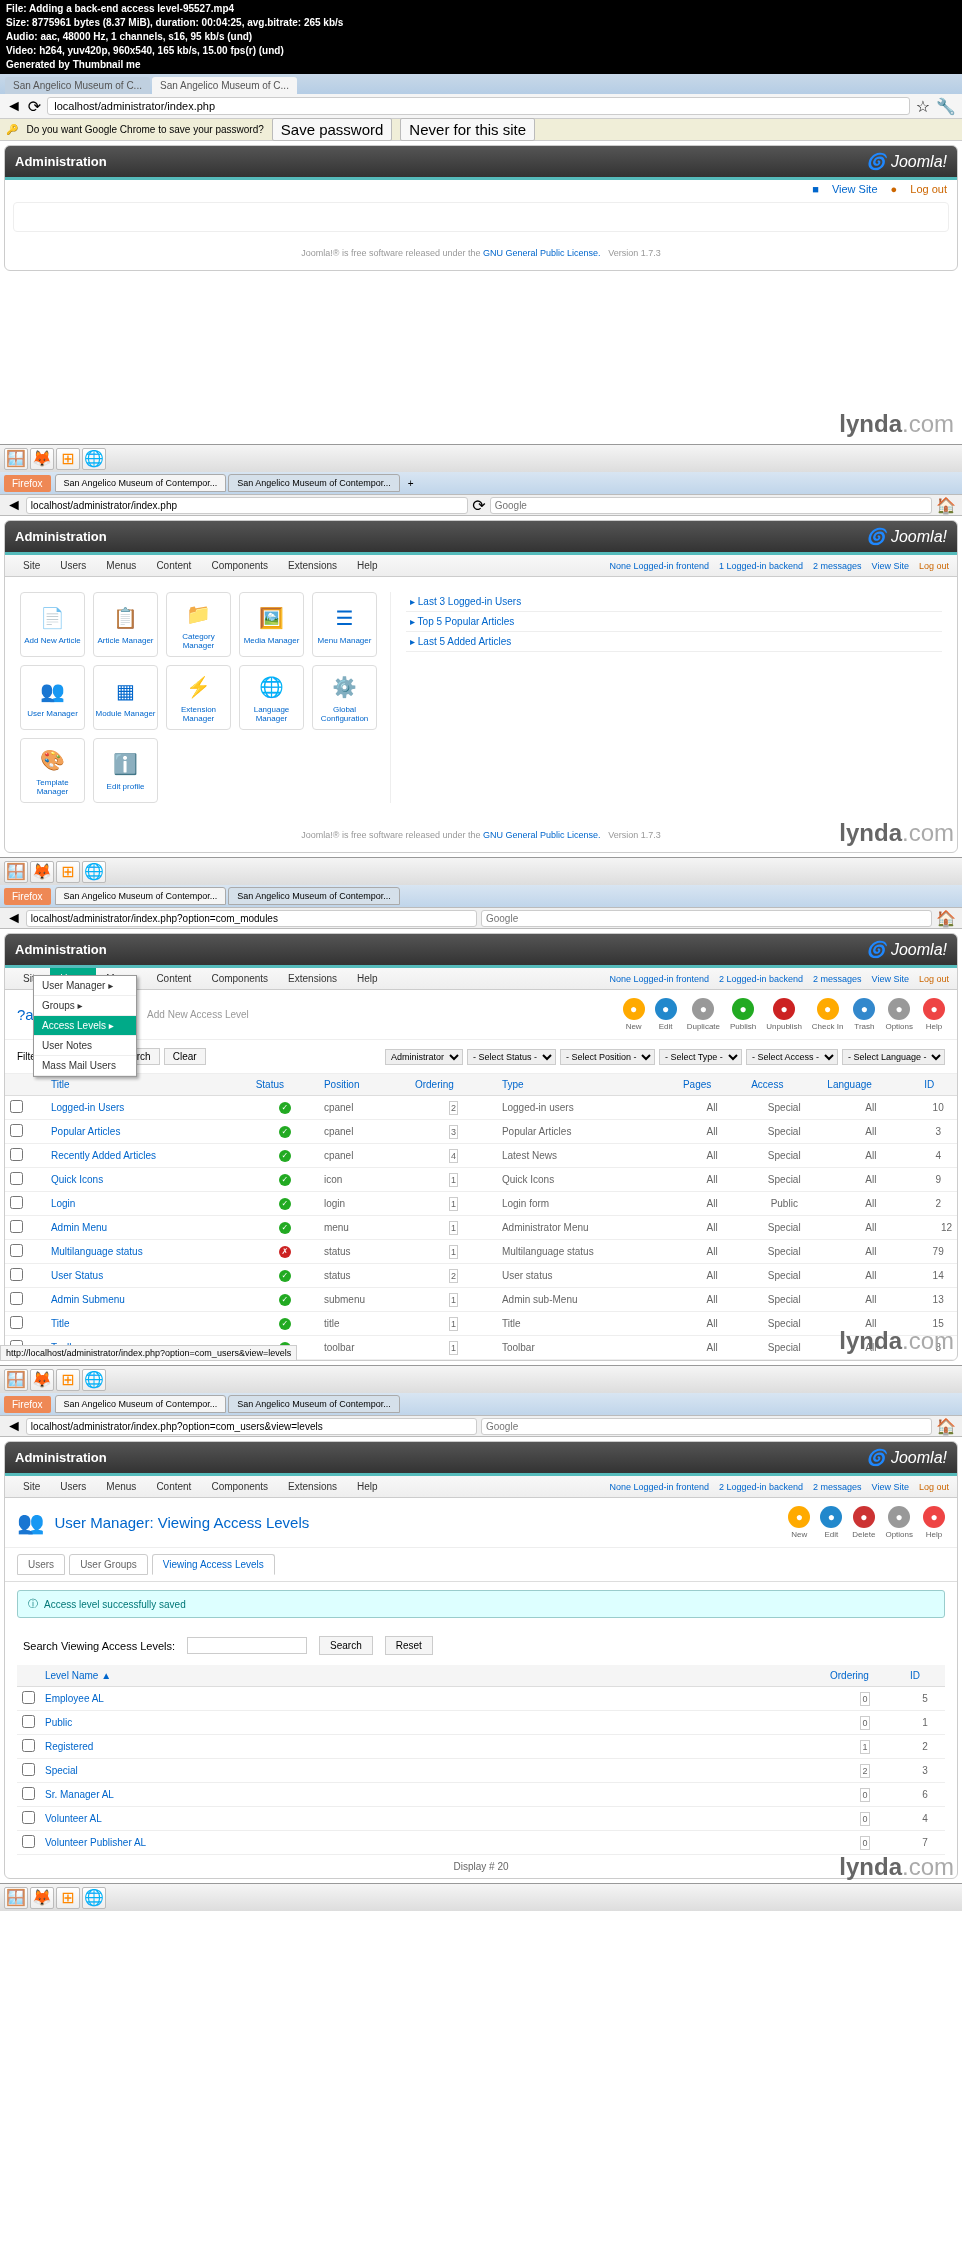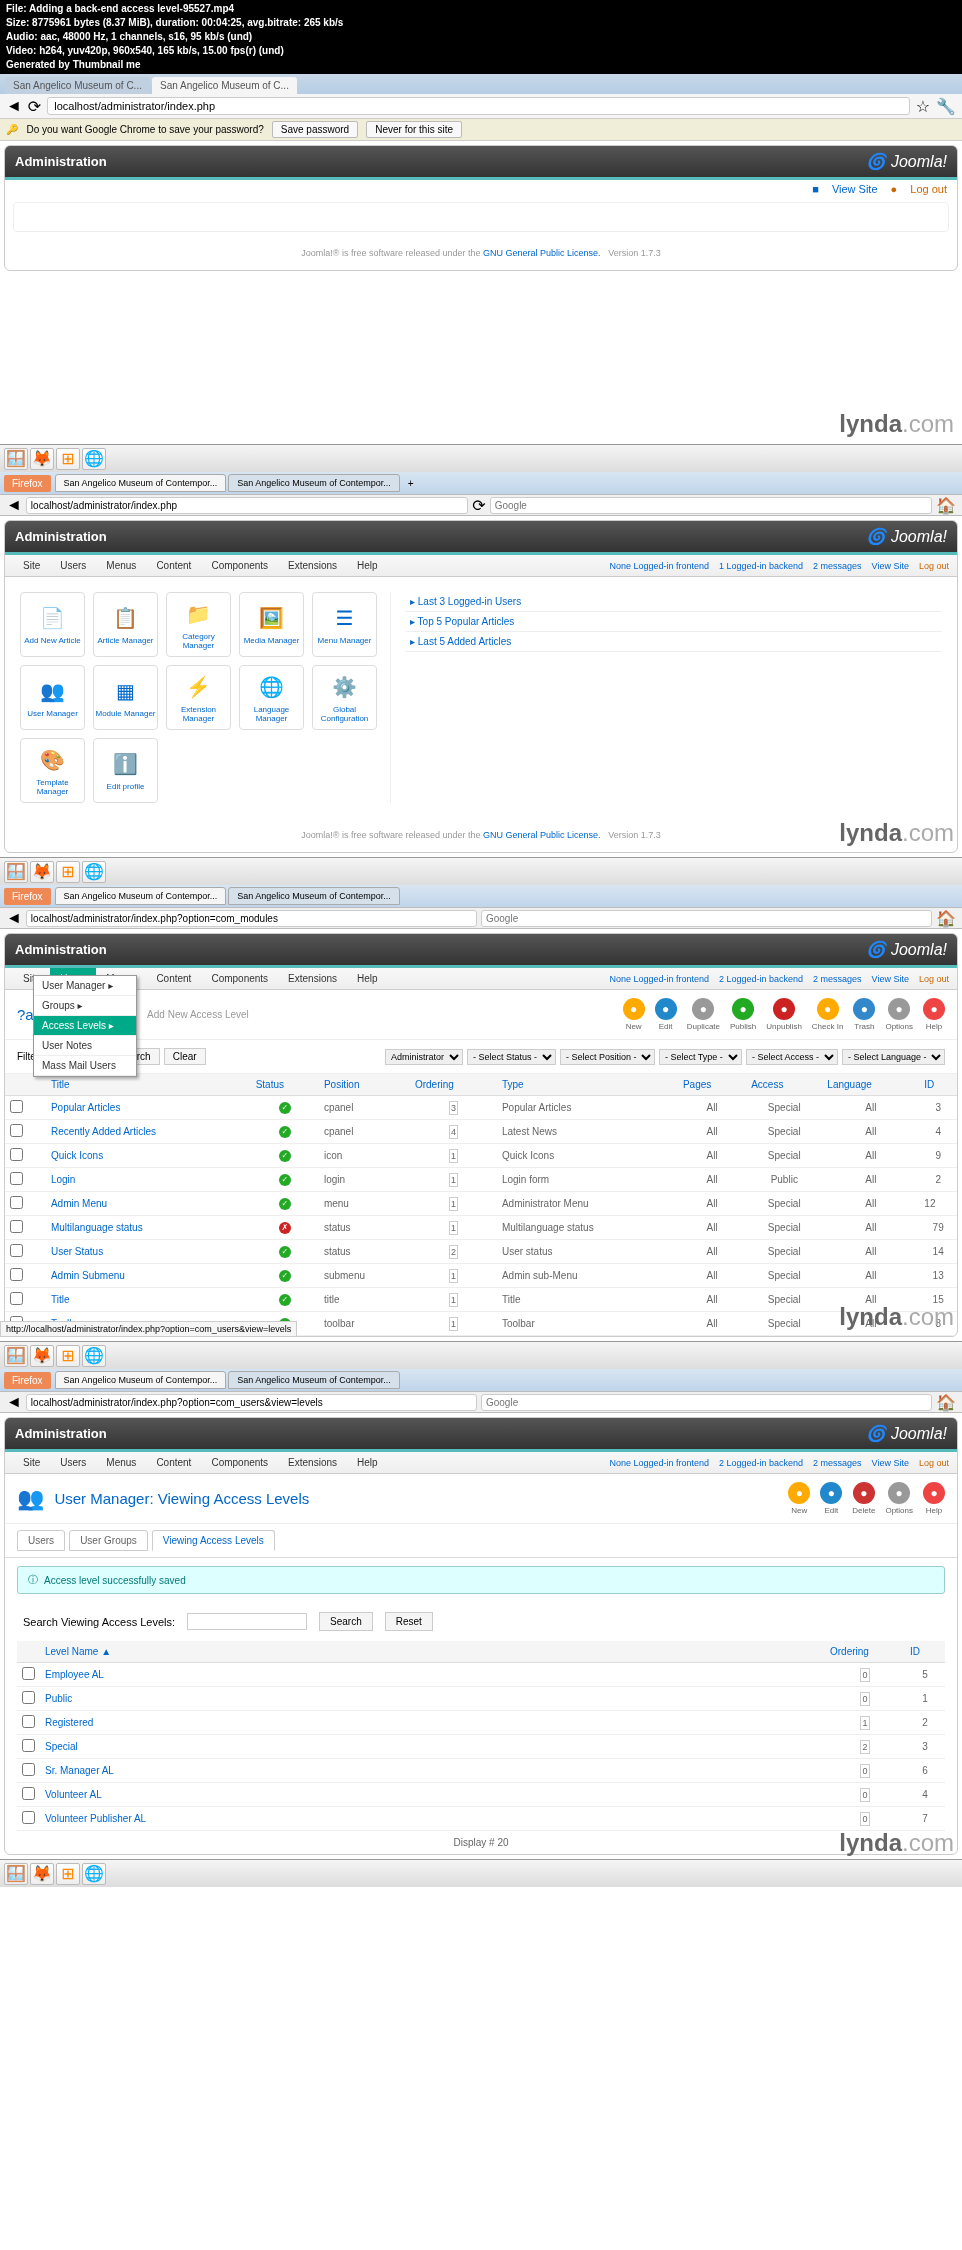--- a/index.html
+++ b/index.html
@@ -10,21 +10,21 @@
 .wm b{color:#666;font-weight:bold}
 
 
 .chr{background:#d5e5f5}
 .chr-tabs{height:20px;background:linear-gradient(#c8d8e8,#b5cde5);display:flex;align-items:end;padding-left:5px}
 .chr-tab{background:#f5f5f5;border-radius:3px 3px 0 0;padding:2px 8px;font-size:10px;margin-right:2px;height:17px;display:flex;align-items:center;gap:4px;color:#555}
 .chr-tab.inact{background:#c0d0e0}
 .chr-url{background:#f5f5f5;height:25px;display:flex;align-items:center;padding:0 6px;gap:6px;border-bottom:1px solid #ccc}
 .chr-url input{flex:1;border:1px solid #ccc;border-radius:3px;padding:2px 6px;font-size:11px;height:18px}
 .chr-pwd{background:#f0eed8;height:22px;display:flex;align-items:center;padding:0 6px;gap:8px;font-size:10px;border-bottom:1px solid #ccc}
-.chr-btn{background:#f8f8f8;border:1px solid #bbb;padding:2px 8px;font-size:10px;border-radius:2px}
+.chr-btn{background:#f8f8f8;border:1px solid #bbb;padding:2px 8px;font-size:15px;border-radius:2px}
 
 
 .joo{margin:4px;border:1px solid #ccc;border-radius:6px;overflow:hidden;background:#fff}
 .joo-top{background:linear-gradient(#555,#333);color:#fff;padding:6px 10px;display:flex;justify-content:space-between;align-items:center;border-bottom:3px solid #5bb}
 .joo-top h2{font-size:13px;font-weight:bold}
 .j-logo{color:#fff;font-size:16px;font-style:italic}
 .joo-link{background:#fff;padding:3px 10px;text-align:right;font-size:11px;color:#06c}
 .joo-link span{margin-left:10px}
 .joo-foot{text-align:center;font-size:9px;color:#999;padding:12px}
 .joo-foot a{color:#06c}
@@ -374,20 +374,32 @@
             <th>Type</th>
             <th>Pages</th>
             <th>Access</th>
             <th>Language</th>
             <th>ID</th>
           </tr>
         </thead>
 <tbody id="tb3">
           <tr>
   <td><input type="checkbox" style=""></td>
+  <td><a>Logged-in Users</a></td>
+  <td style="text-align:center"><span class="stat-g">✓</span></td>
+  <td>cpanel</td>
+  <td style="text-align:center"><span class="ord">2</span></td>
+  <td>Logged-in users</td>
+            <td style="text-align:center">All</td>
+            <td style="text-align:center">Special</td>
+            <td style="text-align:center">All</td>
+            <td style="text-align:center">10</td>
+          </tr>
+          <tr>
+  <td><input type="checkbox" style=""></td>
   <td><a>Popular Articles</a></td>
   <td style="text-align:center"><span class="stat-g">✓</span></td>
   <td>cpanel</td>
   <td style="text-align:center"><span class="ord">3</span></td>
   <td>Popular Articles</td>
             <td style="text-align:center">All</td>
             <td style="text-align:center">Special</td>
             <td style="text-align:center">All</td>
             <td style="text-align:center">3</td>
           </tr>
@@ -430,21 +442,21 @@
           <tr>
   <td><input type="checkbox" style=""></td>
   <td><a>Admin Menu</a></td>
   <td style="text-align:center"><span class="stat-g">✓</span></td>
   <td>menu</td>
   <td style="text-align:center"><span class="ord">1</span></td>
   <td>Administrator Menu</td>
             <td style="text-align:center">All</td>
             <td style="text-align:center">Special</td>
             <td style="text-align:center">All</td>
-            <td style="text-align:left">12</td>
+            <td style="text-align:right">12</td>
           </tr>
           <tr>
   <td><input type="checkbox" style=""></td>
   <td><a>Multilanguage status</a></td>
   <td style="text-align:center"><span class="stat-r">✗</span></td>
   <td>status</td>
   <td style="text-align:center"><span class="ord">1</span></td>
   <td>Multilanguage status</td>
             <td style="text-align:center">All</td>
             <td style="text-align:center">Special</td>

